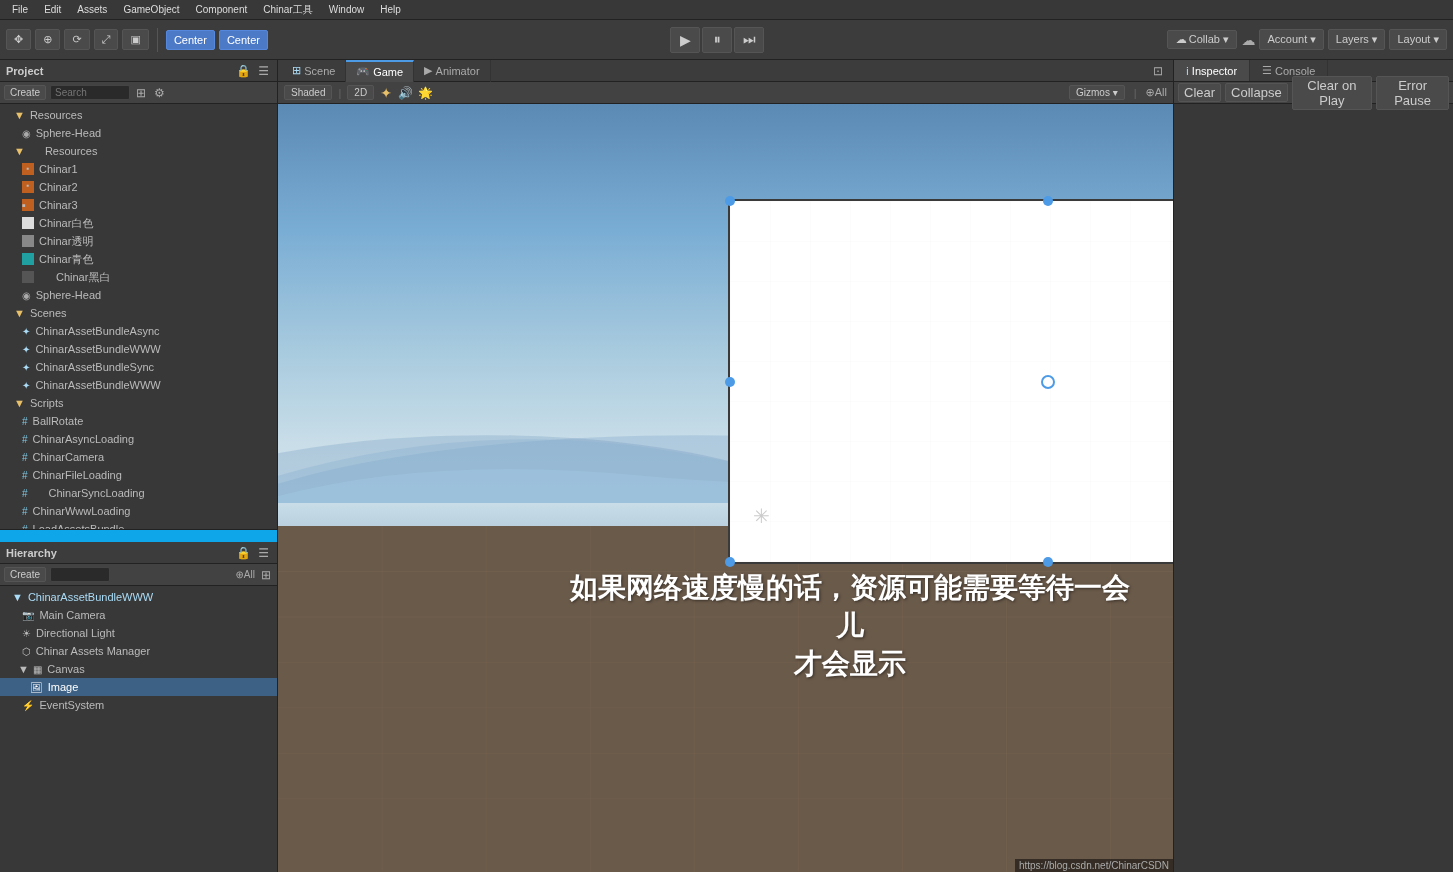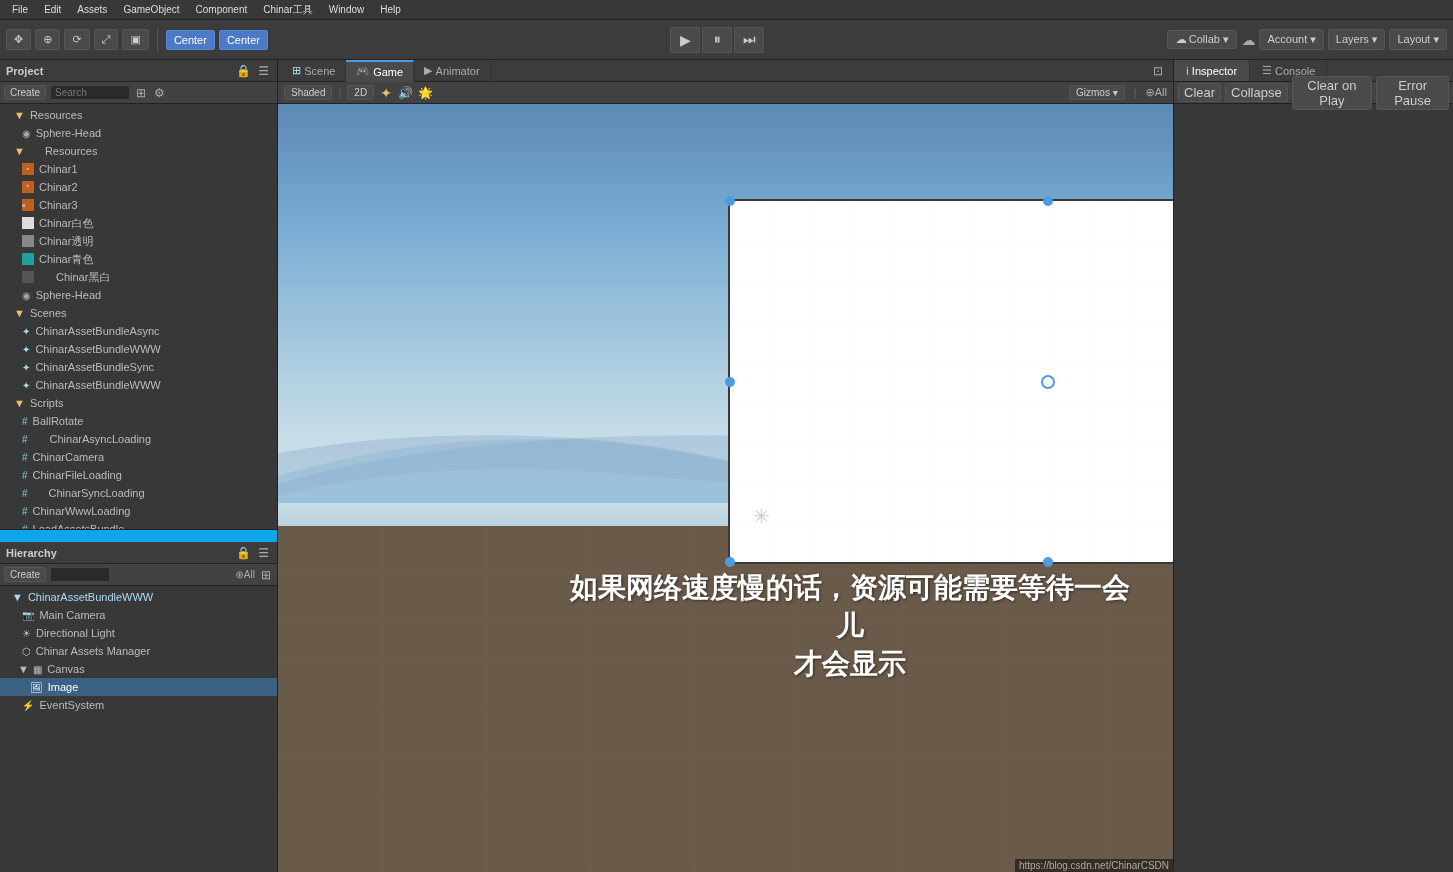--- a/index.html
+++ b/index.html
@@ -499,21 +499,21 @@
           <span style="margin-left:3px;">Scripts</span>
         </div>
         <div class="tree-item">
           <span style="display:inline-block;width:16px;"></span>
           <span class="script-icon">#</span>
           <span style="margin-left:3px;">BallRotate</span>
         </div>
         <div class="tree-item">
           <span style="display:inline-block;width:16px;"></span>
           <span class="script-icon">#</span>
-          <span style="margin-left:20px;">ChinarAsyncLoading</span>
+          <span style="margin-left:3px;">ChinarAsyncLoading</span>
         </div>
         <div class="tree-item">
           <span style="display:inline-block;width:16px;"></span>
           <span class="script-icon">#</span>
           <span style="margin-left:3px;">ChinarCamera</span>
         </div>
         <div class="tree-item">
           <span style="display:inline-block;width:16px;"></span>
           <span class="script-icon">#</span>
           <span style="margin-left:3px;">ChinarFileLoading</span>

